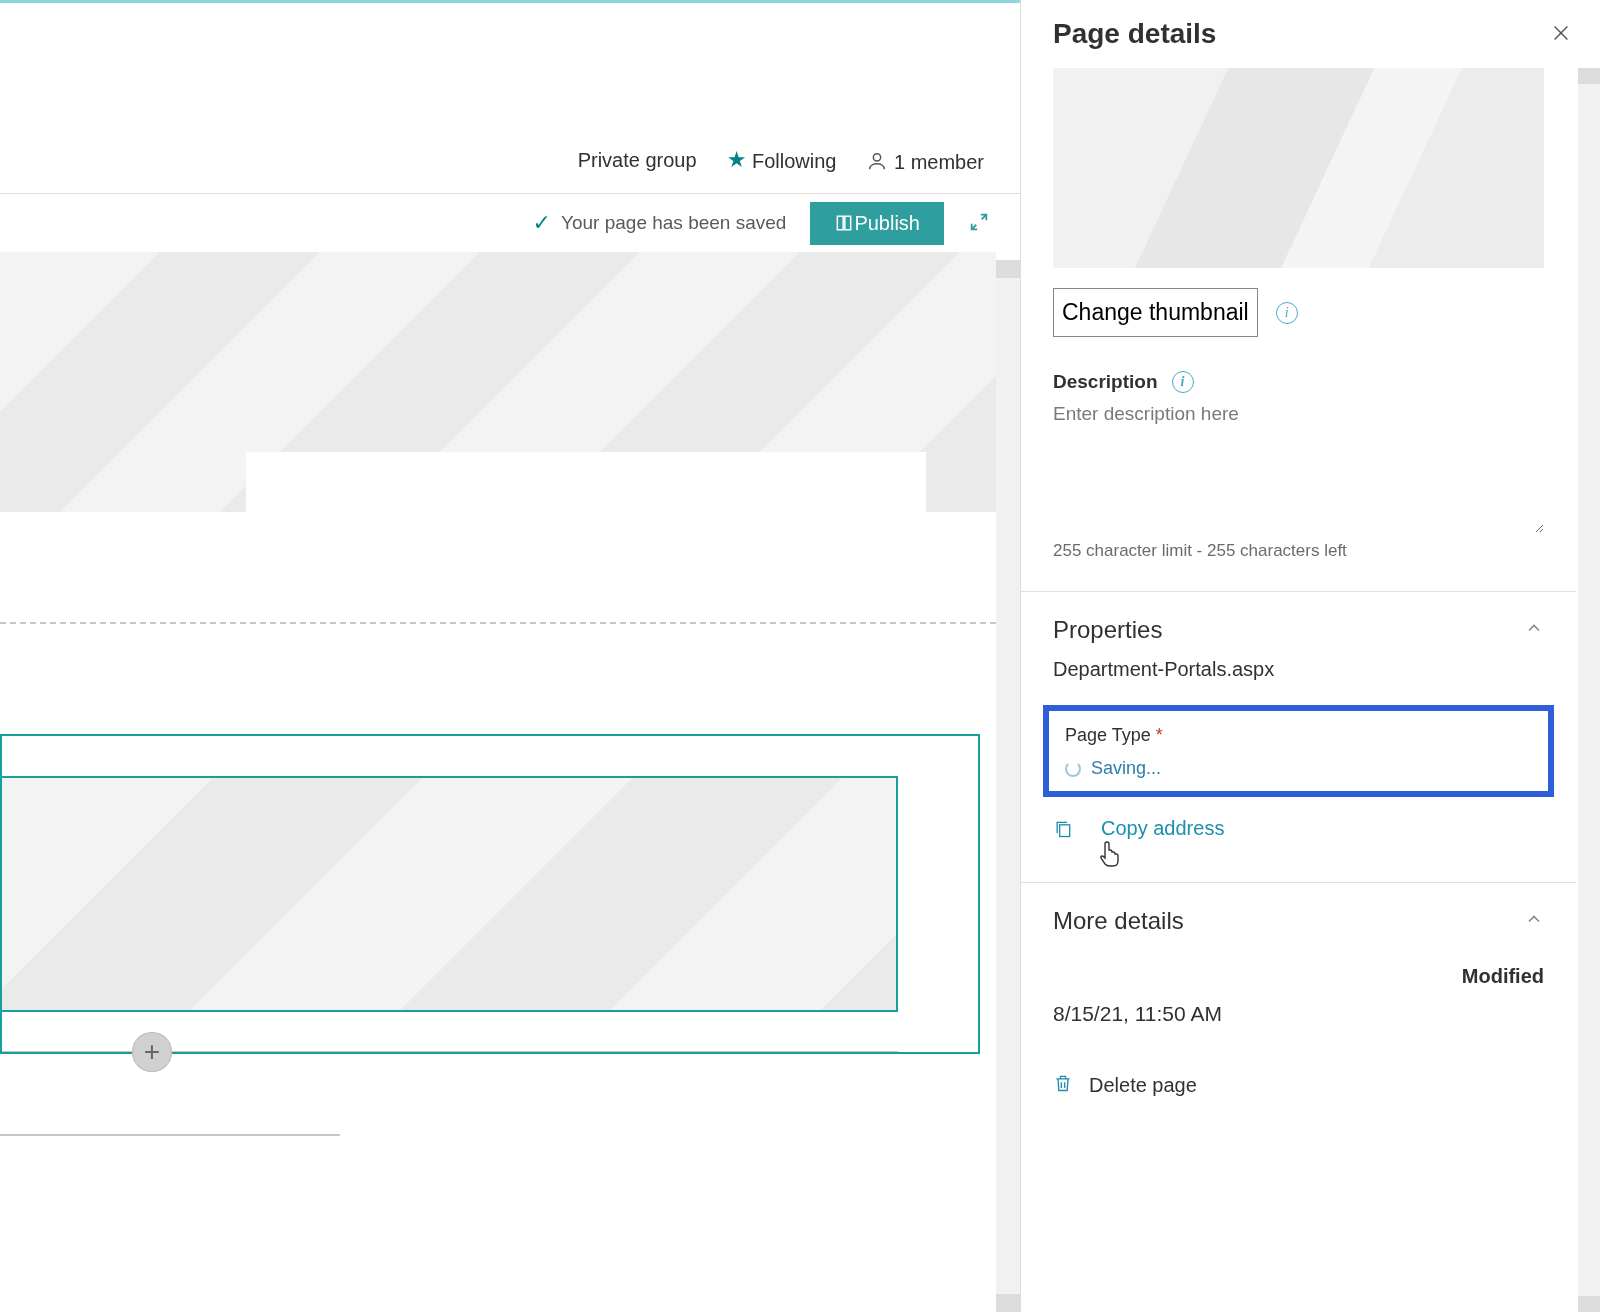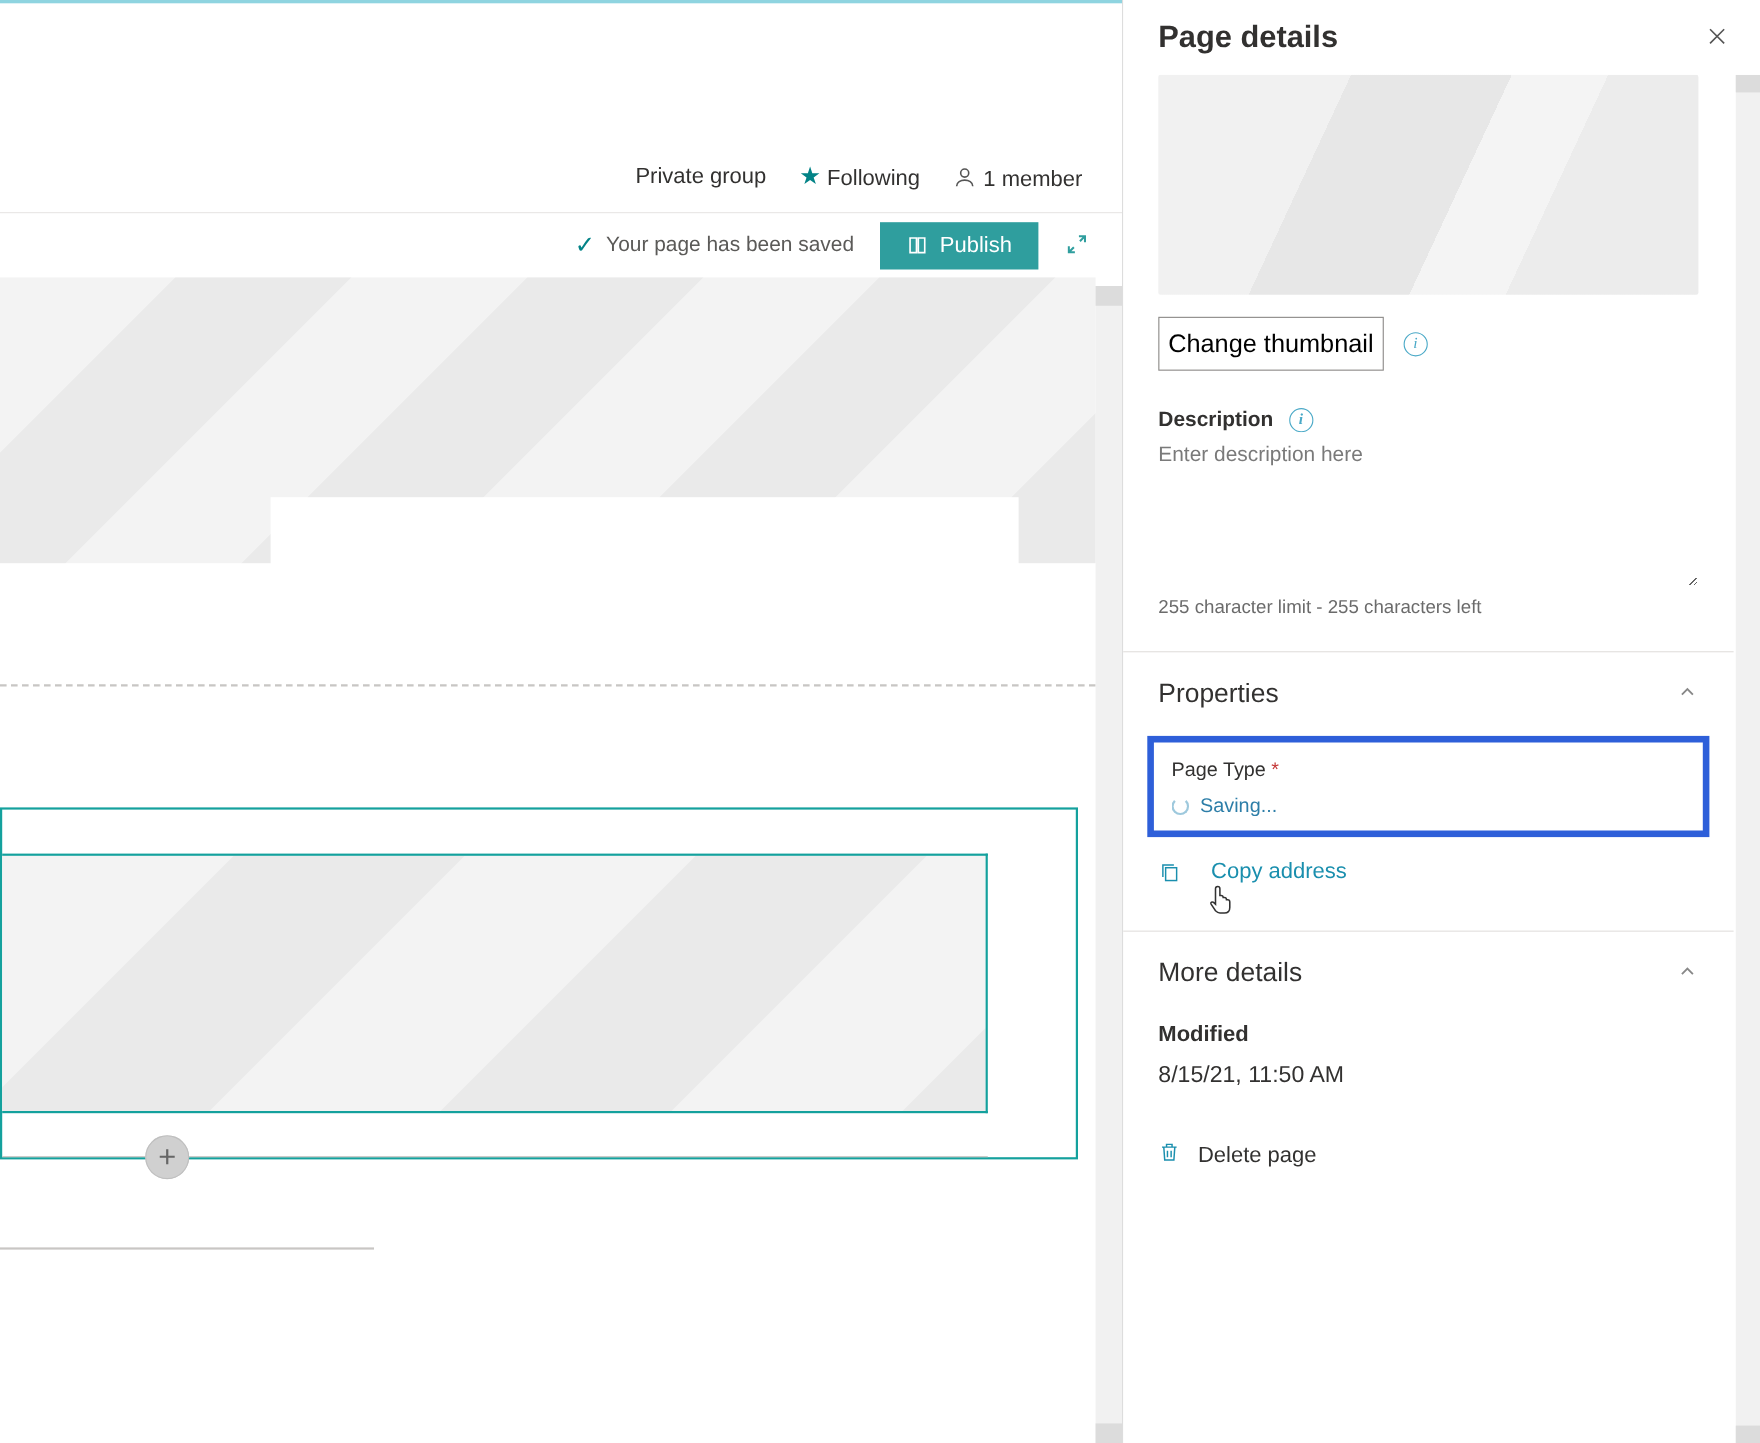--- a/index.html
+++ b/index.html
@@ -11,21 +11,21 @@
   .main { flex: 1 1 auto; display: flex; flex-direction: column; border-top: 3px solid #8fd4e0; position: relative; }
   .main-top-space { height: 135px; }
 
   .site-header { height: 56px; display: flex; align-items: center; justify-content: flex-end; gap: 30px; padding: 0 36px 10px 0; border-bottom: 1px solid #e1dfdd; font-size: 20px; }
   .site-header .star { color: #038387; font-size: 22px; position: relative; top: -1px; }
   .site-header .person-icon svg { width: 22px; height: 22px; position: relative; top: 3px; }
 
   .action-bar { height: 58px; display: flex; align-items: center; justify-content: flex-end; gap: 24px; padding-right: 30px; background: #fff; }
   .saved-note { display: flex; align-items: center; gap: 10px; font-size: 19px; color: #5b5a58; }
   .check-icon { color: #038387; font-size: 22px; }
-  .publish-btn { background: #2f9e9e; color: #fff; border: none; padding: 10px 24px; font-size: 20px; display: flex; align-items: center; gap: 10px; cursor: pointer; }
+  .publish-btn { background: #2f9e9e; color: #fff; border: none; padding: 10px 24px; font-size: 20px; display: flex; align-items: center; cursor: pointer; }
   .publish-btn svg { width: 20px; height: 20px; }
   .expand-btn { background: none; border: none; color: #2f9e9e; cursor: pointer; }
   .expand-btn svg { width: 22px; height: 22px; }
 
   .canvas-wrap { flex: 1 1 auto; position: relative; overflow: hidden; }
   .canvas-scroll { position: absolute; top: 8px; right: 0; width: 24px; height: calc(100% - 8px); background: #f1f1f1; }
   .canvas-scroll::before { content:""; position:absolute; top:0; left:0; right:0; height:18px; background:#dcdcdc; }
   .canvas-scroll::after  { content:""; position:absolute; bottom:0; left:0; right:0; height:18px; background:#dcdcdc; }
 
   .hero-bg {
@@ -90,21 +90,21 @@
   .pt-label .req { color: #c43737; }
   .pt-input { width: 100%; margin-top: 12px; border: 2px solid #14a19d; padding: 10px 12px; font-size: 20px; outline: none; }
   .saving-row { display: flex; align-items: center; gap: 10px; margin-top: 12px; color: #2d7ea8; font-size: 18px; }
   .spinner { width: 16px; height: 16px; border: 2px solid #9ec9dd; border-top-color: transparent; border-radius: 50%; }
 
   .copy-addr { display: flex; align-items: center; gap: 28px; color: #1a8fae; font-size: 20px; margin-top: 20px; cursor: pointer; position: relative; }
   .copy-addr svg { width: 20px; height: 22px; }
   .cursor-hand { position: absolute; left: 44px; top: 22px; }
   .cursor-hand svg { width: 24px; height: 28px; }
 
-  .modified-lbl { font-size: 20px; font-weight: 600; margin-top: 30px; }
+  .modified-lbl { font-size: 20px; font-weight: 600; margin-top: 30px; text-align: right; }
   .modified-val { font-size: 21px; margin-top: 14px; }
 
   .delete-row { display: flex; align-items: center; gap: 16px; margin: 46px 0 24px 0; font-size: 20px; color: #323130; cursor: pointer; }
   .trash-icon svg { width: 20px; height: 22px; color: #1a8fae; }
 
 </style>
 </head>
 <body>
 
 <div class="app">
@@ -195,20 +195,21 @@
 
         <div class="section-head">
           <h3>Properties</h3>
           <span class="chev">
             <svg viewBox="0 0 24 24" fill="none" stroke="#888" stroke-width="2">
                 <path d="M6 15l6-6 6 6"></path>
               </svg>
           </span>
         </div>
 
+        <div class="file-name">Department-Portals.aspx</div>
 
         <div class="page-type-box">
           <div class="pt-label">
             <span>Page Type</span>
             <span class="req"> *</span>
           </div>
           <div class="saving-row">
             <span class="spinner"></span>
             <span>Saving...</span>
           </div>

